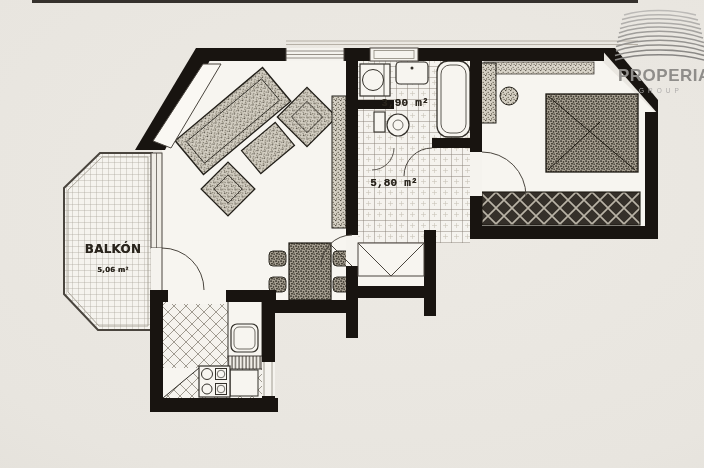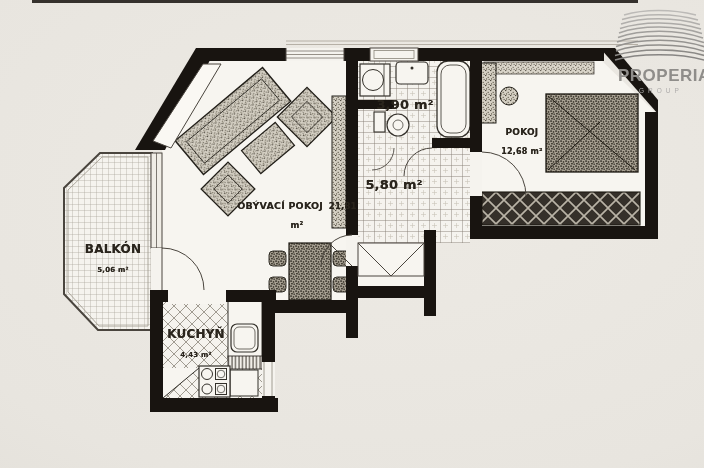--- a/index.html
+++ b/index.html
@@ -10,21 +10,21 @@
   }
   .stage{position:relative;width:704px;height:468px;}
   .plan-svg{position:absolute;left:0;top:0;}
   .scan-line{position:absolute;left:32px;top:0;width:606px;height:2.5px;background:#1b1813;opacity:.88;}
   .lbl{position:absolute;text-align:center;font-weight:bold;color:#29241c;
        text-shadow:0 0 .6px rgba(41,36,28,.7);line-height:1.18;letter-spacing:.2px;}
   .lbl .l2{font-weight:bold;}
   .lbl-living .l1{font-size:9.5px;}  .lbl-living .l2{font-size:8.5px;}
   .lbl-bedroom .l1{font-size:9px;}   .lbl-bedroom .l2{font-size:8px;}
   .lbl-small .l1{font-size:12px;}   .lbl-small .l2{font-size:7px;}
-  .lbl-area{font-size:13px;}
+  .lbl-area{font-size:11px;font-family:Liberation Mono, monospace;}
   .logo{position:absolute;left:612px;top:8px;width:92px;z-index:5;}
   .logo-fan{display:block;margin:0 0 1px 0;}
   .logo-name{font-family:"Liberation Sans", sans-serif;font-weight:bold;font-size:17px;
              color:#8f8d8a;letter-spacing:.5px;white-space:nowrap;margin-left:6px;}
   .logo-sub{font-family:"Liberation Sans", sans-serif;font-size:6.5px;color:#aeacab;
             letter-spacing:4px;margin-left:27px;margin-top:1px;}
 </style>
 </head>
 <body>
 
@@ -190,39 +190,27 @@
       <path d="M432,148 A28,28 0 0 0 404,176" stroke="#4a453e" stroke-width="1" fill="none"></path>
       <path d="M394,148 A22,22 0 0 1 372,170" stroke="#4a453e" stroke-width="0.9" fill="none"></path>
       <rect x="262" y="362" width="13" height="34" fill="#f5f3ee"></rect>
       <path d="M264,362 V396 M272,362 V396" stroke="#8b857a" stroke-width="0.8" fill="none"></path>
 
       <rect x="358" y="243" width="66" height="33" fill="#f7f5f0" stroke="#4a453e" stroke-width="1"></rect>
       <path d="M358,243 L391,276 L424,243" stroke="#4a453e" stroke-width="1" fill="none"></path>
     </g>
   </svg>
 
-  <div class="lbl lbl-living" style="left:232px;top:195px;width:130px;">
-    <span class="l1">OBÝVACÍ POKOJ</span>
-    <span class="l2">21,81 m²</span>
-  </div>
 
   <div class="lbl lbl-small" style="left:77px;top:239px;width:72px;">
     <span class="l1">BALKÓN</span>
     <span class="l2">5,06 m²</span>
   </div>
 
-  <div class="lbl lbl-small" style="left:160px;top:324px;width:72px;">
-    <span class="l1">KUCHYŇ</span>
-    <span class="l2">4,43 m²</span>
-  </div>
-
-  <div class="lbl lbl-bedroom" style="left:492px;top:121px;width:60px;">
-    <span class="l1">POKOJ</span>
-    <span class="l2">12,68 m²</span>
-  </div>
+
 
   <div class="lbl lbl-area" style="left:376px;top:97px;width:58px;">
     <span class="l2">3,90 m²</span>
   </div>
 
   <div class="lbl lbl-area" style="left:362px;top:177px;width:64px;">
     <span class="l2">5,80 m²</span>
   </div>
 
   <div class="logo">

